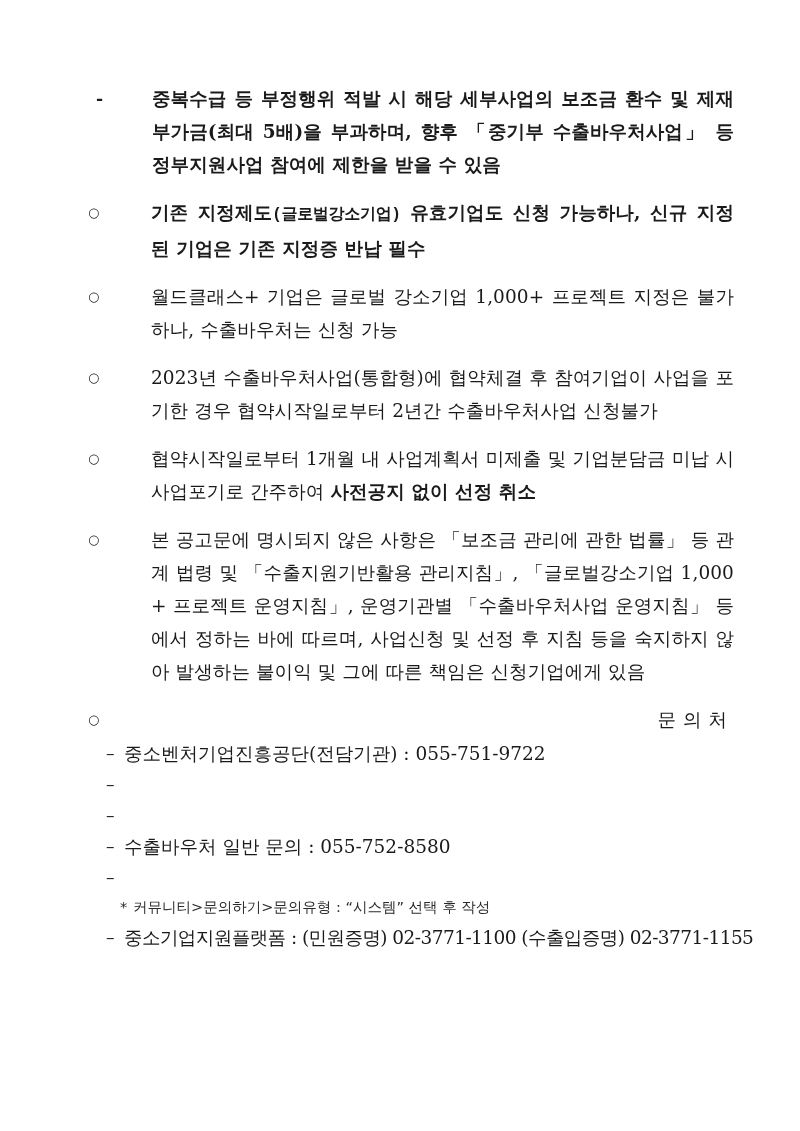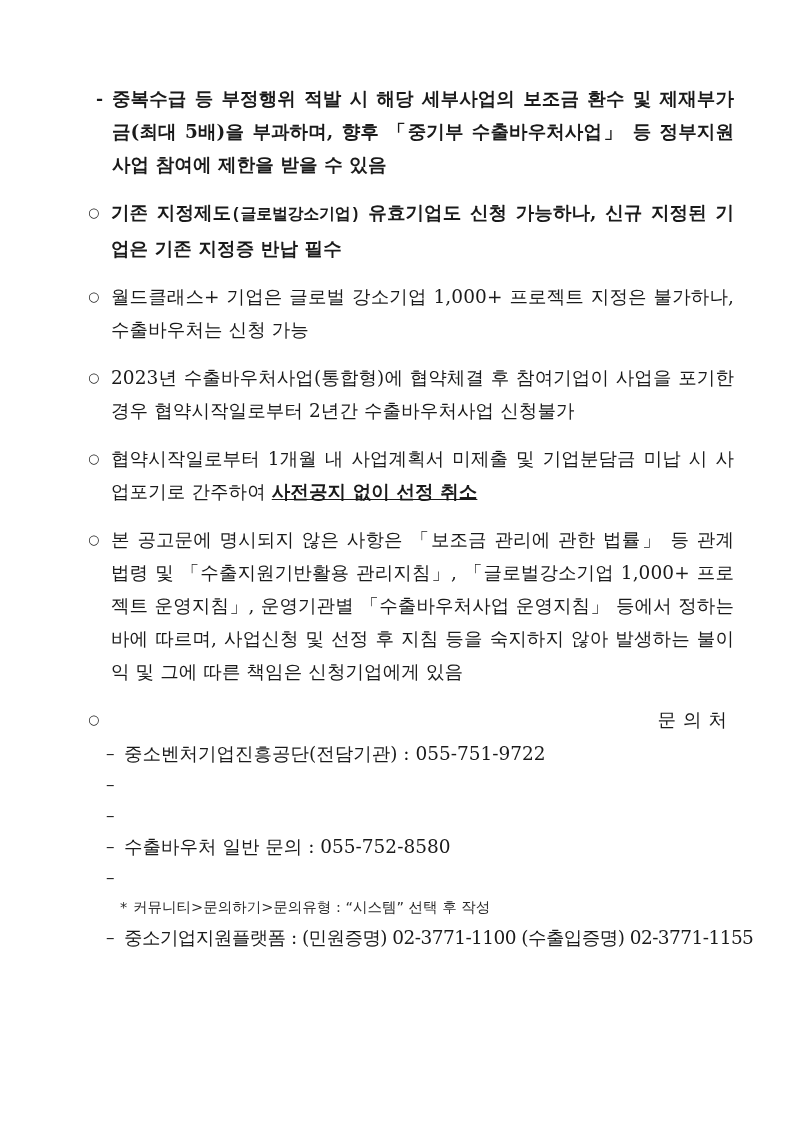--- a/index.html
+++ b/index.html
@@ -46,20 +46,21 @@
     flex: 0 0 auto;
     text-align: left;
     white-space: pre;
   }
 
   .body-txt {
     flex: 1 1 auto;
     text-align: justify;
     text-justify: inter-character;
     word-break: break-all;
+    margin-left: 40px;
   }
   .body-txt.nojust {
     text-align: right;
     word-break: normal;
   }
 
   
   .item-dash {
     margin-left: 8px;
     font-weight: 700;
@@ -76,21 +77,21 @@
     margin-bottom: 15px;
   }
   .item-circle .marker {
     width: 23px;
     font-size: 13px;
     line-height: 33px;
   }
   .item-circle.bold { font-weight: 700; }
 
   
-  b.em { font-weight: 700; text-decoration: underline; }
+  b.em { font-weight: 700; }
   span.small-paren {
     font-size: 16px;
     letter-spacing: -0.3px;
     font-family: Liberation Mono, monospace;
   }
 
   
   .contact-head {
     margin-bottom: 2px;
   }

